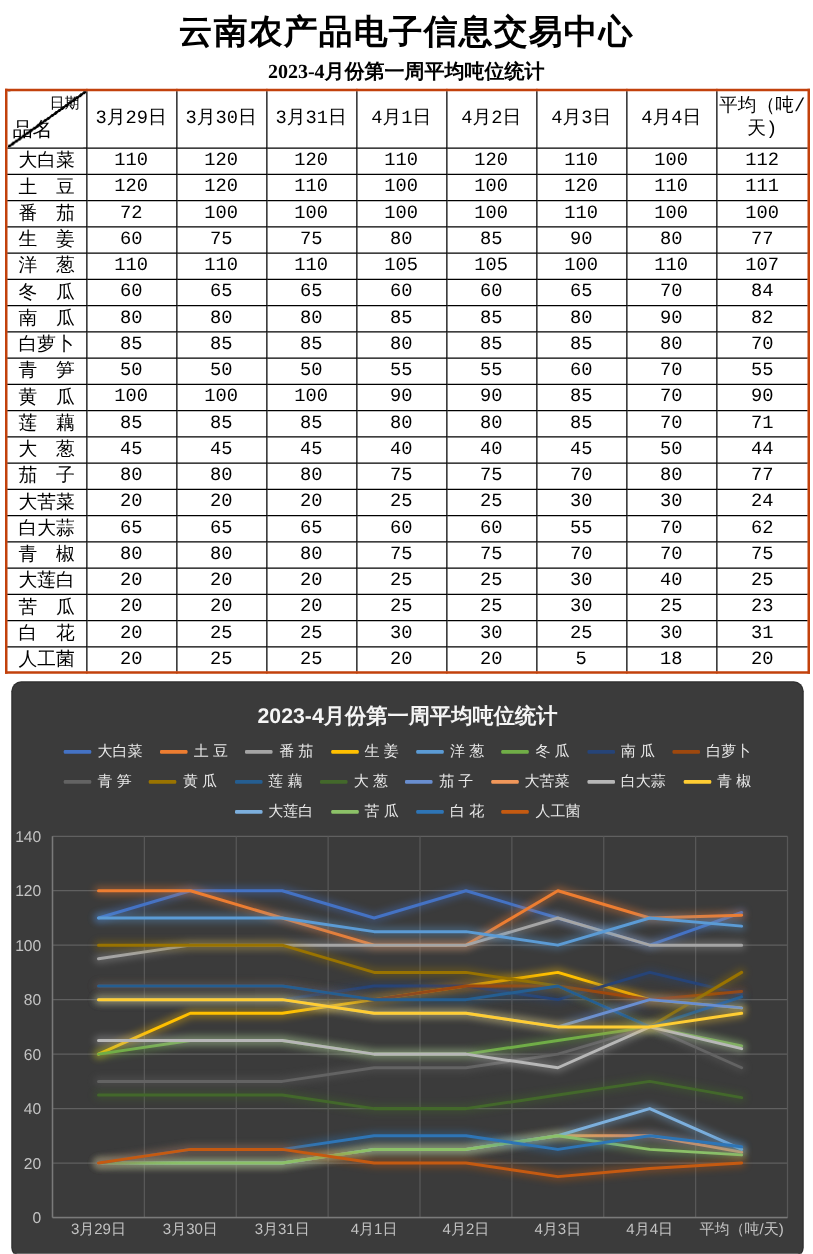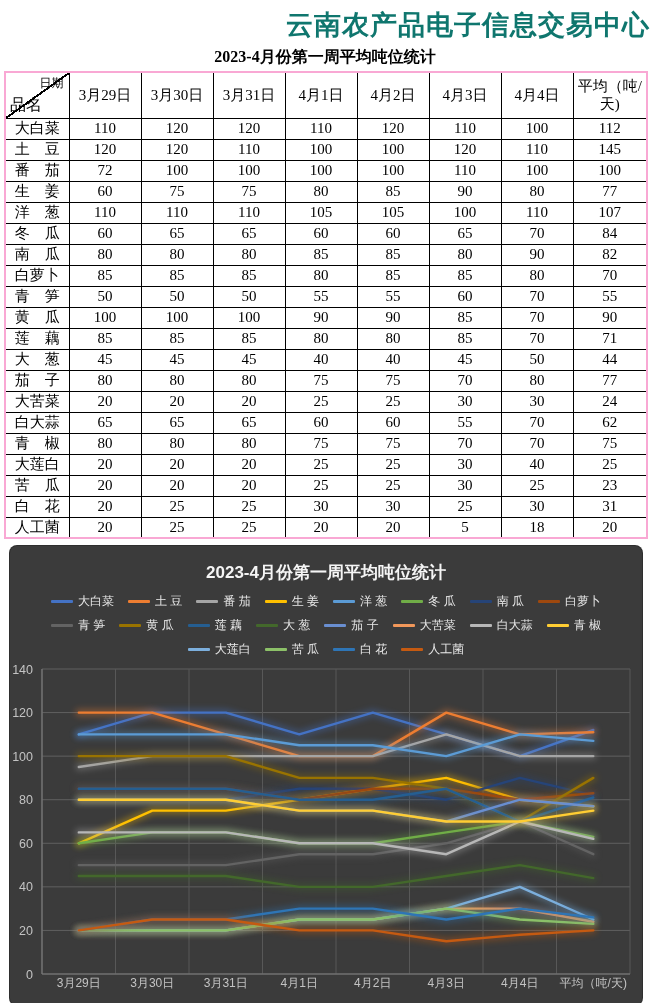--- a/index.html
+++ b/index.html
@@ -3,22 +3,22 @@
 <meta charset="utf-8">
 <style>
   * { box-sizing: border-box; margin: 0; padding: 0; }
   body {
     width: 650px; height: 1003px;
     background: #ffffff;
     font-family: "Liberation Serif", serif;
     overflow: hidden;
   }
   .page-title {
-    text-align: right;
-    color: #0f766e;
+    text-align: center;
+    color: #000000;
     font-size: 27px;
     font-weight: 700;
     letter-spacing: 1px;
     margin-top: 7px;
   }
   .page-subtitle {
     text-align: center;
     color: #000000;
     font-size: 16px;
     font-weight: 700;
@@ -32,21 +32,21 @@
     margin-left: 4px;
   }
   table.tonnage th, table.tonnage td {
     border: 1px solid #000;
     text-align: center;
     vertical-align: middle;
     font-weight: 400;
     color: #000;
     overflow: hidden;
   }
-  table.tonnage { border: 2px solid #f9a8d4; }
+  table.tonnage { border: 2px solid #c2410c; font-family: Liberation Mono, monospace; }
   table.tonnage thead th { height: 46px; font-size: 15px; line-height: 1.25; }
   table.tonnage td { height: 21px; font-size: 15px; padding: 0 1px; }
   td.prod { text-align: left; padding-left: 3px; white-space: nowrap; }
   th.corner {
     position: relative;
     padding: 0;
     background-image: linear-gradient(to bottom right,
       transparent calc(50% - 1px), #000 calc(50% - 1px),
       #000 calc(50% + 1px), transparent calc(50% + 1px));
   }
@@ -133,21 +133,21 @@
         </tr>
         <tr>
           <td class="prod">土　豆</td>
           <td>120</td>
           <td>120</td>
           <td>110</td>
           <td>100</td>
           <td>100</td>
           <td>120</td>
           <td>110</td>
-          <td>145</td>
+          <td>111</td>
         </tr>
         <tr>
           <td class="prod">番　茄</td>
           <td>72</td>
           <td>100</td>
           <td>100</td>
           <td>100</td>
           <td>100</td>
           <td>110</td>
           <td>100</td>

